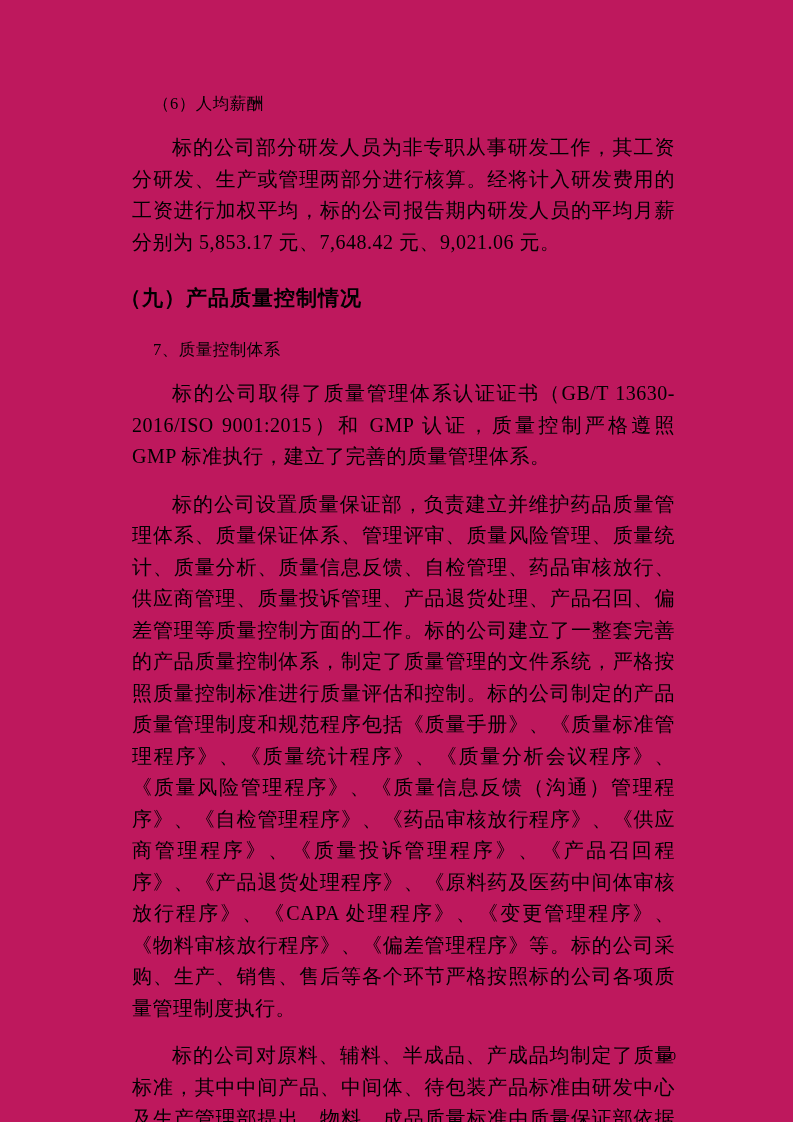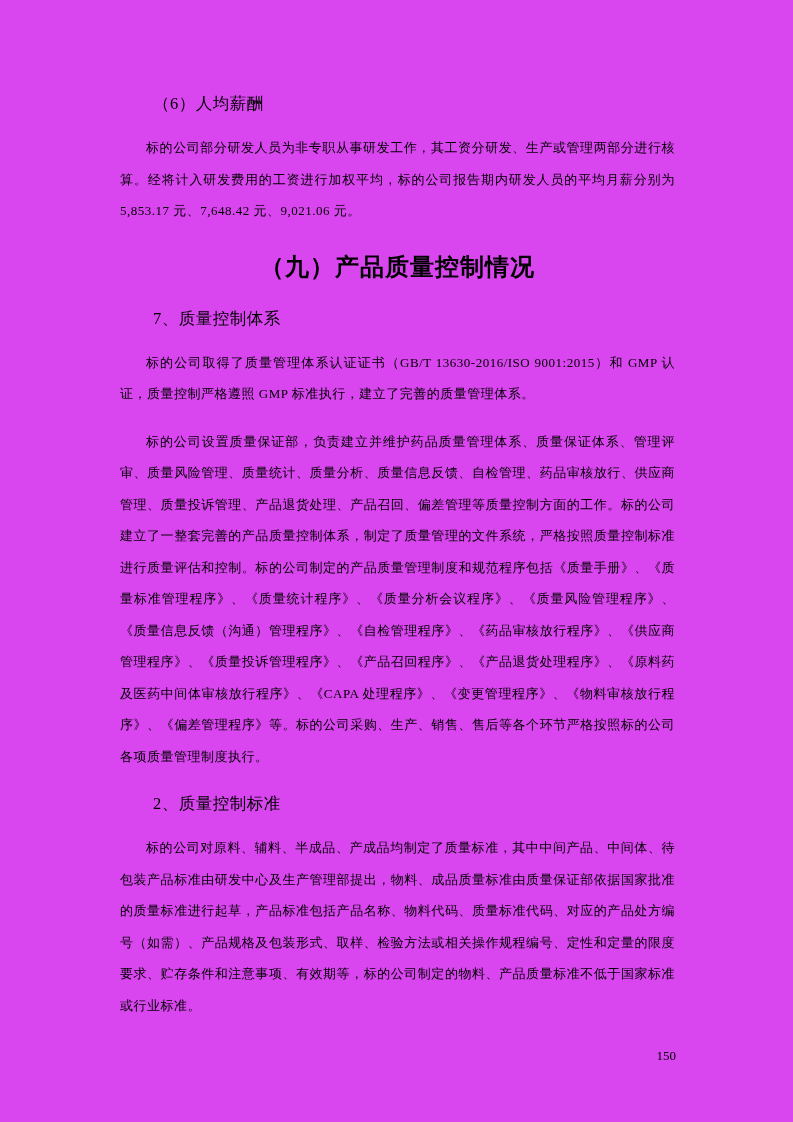--- a/index.html
+++ b/index.html
@@ -14,46 +14,45 @@
     font-family: "Liberation Serif", "DejaVu Serif", serif;
     color: #000000;
     overflow: hidden;
   }
   .page {
     position: relative;
     width: 793px;
     height: 1122px;
     box-sizing: border-box;
     padding: 88px 118px 0 120px;
-    background: #d946ef;
+    background: #be185d;
   }
   .sub {
     margin: 0 0 12px 0;
     font-size: 16.5px;
     line-height: 32px;
     text-indent: 2em;
     letter-spacing: 0.5px;
     font-weight: normal;
   }
   .para {
-    margin: 0 0 16px 0;
-    font-size: 13px;
+    margin: 0 0 16px 12px;
+    font-size: 20px;
     line-height: 31.5px;
     text-indent: 2em;
     text-align: justify;
     letter-spacing: 0.5px;
   }
   .heading {
     margin: 26px 0 22px 0;
     font-family: "Liberation Sans", "DejaVu Sans", sans-serif;
     font-weight: bold;
-    font-size: 24px;
+    font-size: 21px;
     line-height: 28px;
     letter-spacing: 1px;
-    text-align: center;
   }
   .page-number {
     position: absolute;
     right: 117px;
     bottom: 58px;
     font-size: 13px;
     font-family: "Liberation Serif", "DejaVu Serif", serif;
   }
 </style>
 </head>
@@ -66,19 +65,18 @@
   <p class="para">标的公司部分研发人员为非专职从事研发工作，其工资分研发、生产或管理两部分进行核算。经将计入研发费用的工资进行加权平均，标的公司报告期内研发人员的平均月薪分别为 5,853.17 元、7,648.42 元、9,021.06 元。</p>
 
   <h2 class="heading">（九）产品质量控制情况</h2>
 
   <p class="sub">7、质量控制体系</p>
 
   <p class="para">标的公司取得了质量管理体系认证证书（GB/T 13630-2016/ISO 9001:2015）和 GMP 认证，质量控制严格遵照 GMP 标准执行，建立了完善的质量管理体系。</p>
 
   <p class="para">标的公司设置质量保证部，负责建立并维护药品质量管理体系、质量保证体系、管理评审、质量风险管理、质量统计、质量分析、质量信息反馈、自检管理、药品审核放行、供应商管理、质量投诉管理、产品退货处理、产品召回、偏差管理等质量控制方面的工作。标的公司建立了一整套完善的产品质量控制体系，制定了质量管理的文件系统，严格按照质量控制标准进行质量评估和控制。标的公司制定的产品质量管理制度和规范程序包括《质量手册》、《质量标准管理程序》、《质量统计程序》、《质量分析会议程序》、《质量风险管理程序》、《质量信息反馈（沟通）管理程序》、《自检管理程序》、《药品审核放行程序》、《供应商管理程序》、《质量投诉管理程序》、《产品召回程序》、《产品退货处理程序》、《原料药及医药中间体审核放行程序》、《CAPA 处理程序》、《变更管理程序》、《物料审核放行程序》、《偏差管理程序》等。标的公司采购、生产、销售、售后等各个环节严格按照标的公司各项质量管理制度执行。</p>
 
-  <p class="sub">2、质量控制标准</p>
 
   <p class="para">标的公司对原料、辅料、半成品、产成品均制定了质量标准，其中中间产品、中间体、待包装产品标准由研发中心及生产管理部提出，物料、成品质量标准由质量保证部依据国家批准的质量标准进行起草，产品标准包括产品名称、物料代码、质量标准代码、对应的产品处方编号（如需）、产品规格及包装形式、取样、检验方法或相关操作规程编号、定性和定量的限度要求、贮存条件和注意事项、有效期等，标的公司制定的物料、产品质量标准不低于国家标准或行业标准。</p>
 
   <div class="page-number">150</div>
 
 </div>
 
 </body></html>

